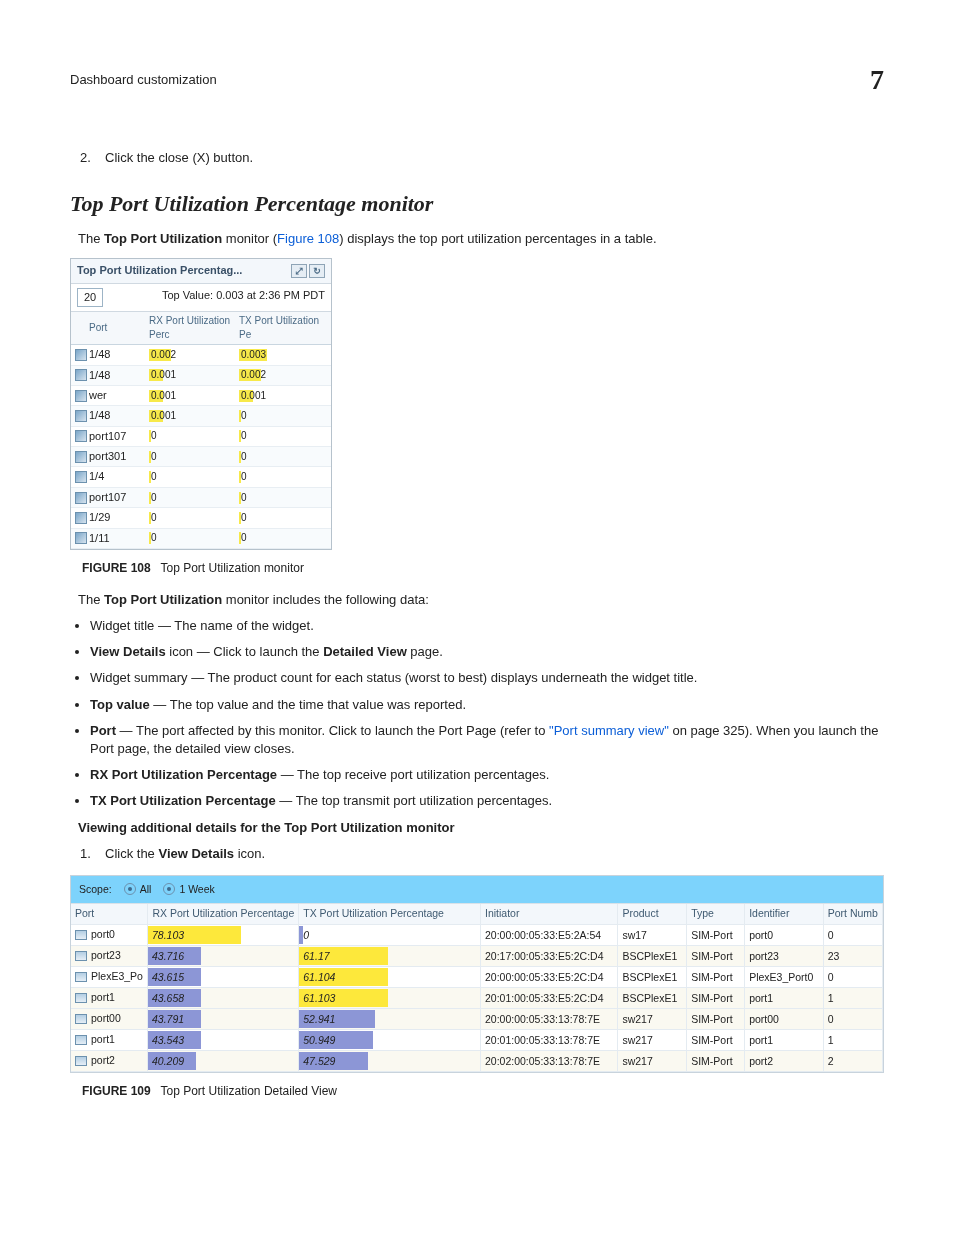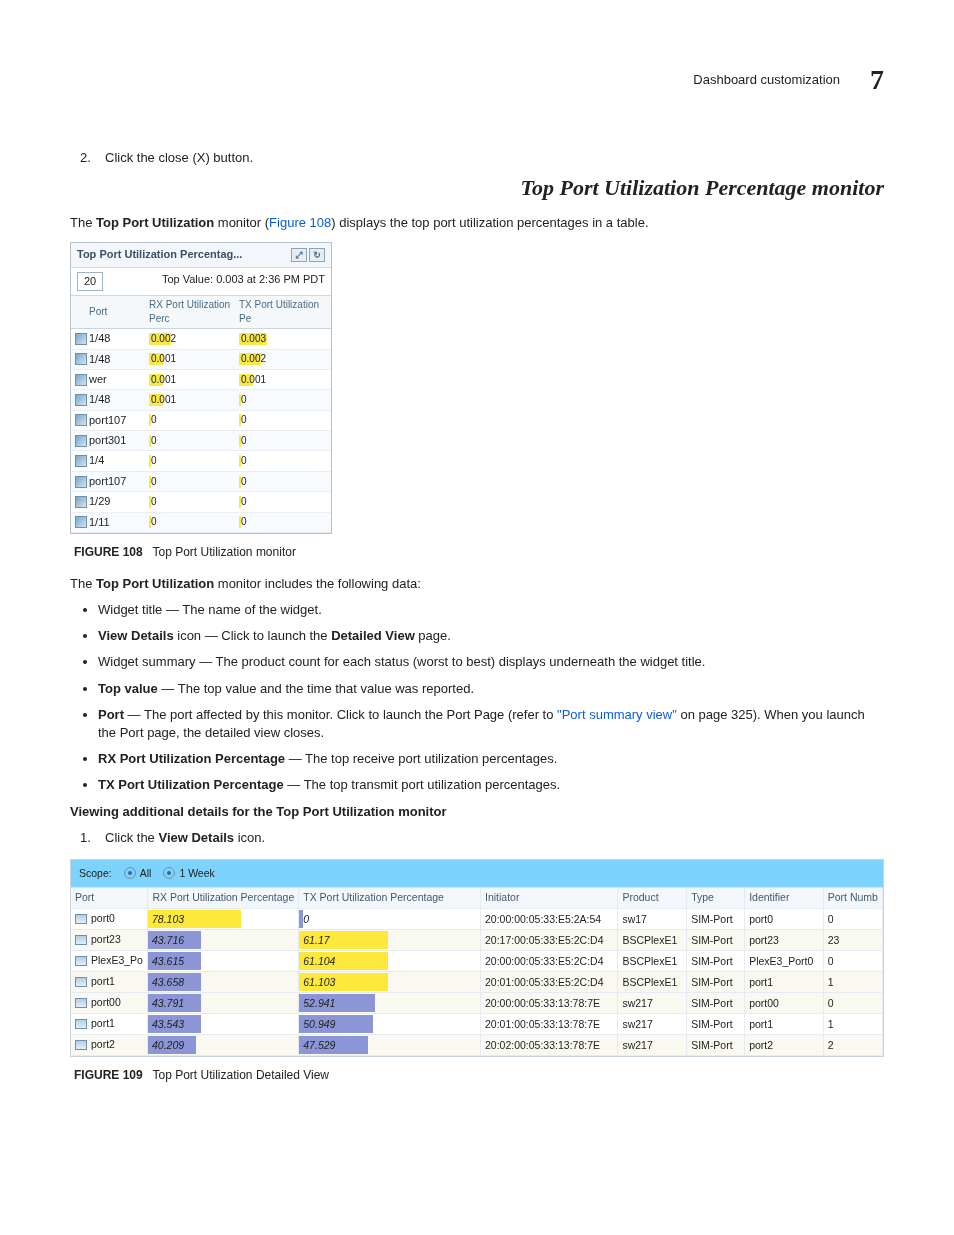--- a/index.html
+++ b/index.html
@@ -5,43 +5,42 @@
   body {
     font-family: Arial, Helvetica, sans-serif;
     font-size: 13px;
     color: #222;
     margin: 0;
     padding: 60px 70px 60px 70px;
     line-height: 1.4;
   }
   .header {
     display: flex;
-    justify-content: flex-end;
+    justify-content: space-between;
     align-items: center;
     gap: 30px;
     margin-bottom: 50px;
   }
   .header-title { font-size: 13px; }
   .header-num { font-size: 28px; font-family: Georgia, serif; font-weight: bold; }
   .step-row { display: flex; gap: 10px; margin: 4px 0 4px 10px; }
   .step-num { width: 15px; }
   .h2 {
     font-family: Georgia, 'Times New Roman', serif;
     font-style: italic;
     font-size: 22px;
     font-weight: 600;
-    margin: 6px 0 10px 0;
-    text-align: right;
-  }
-  .para { margin: 8px 0; }
+    margin: 22px 0 10px 0;
+  }
+  .para { margin: 8px 8px; }
   .bold { font-weight: bold; }
   .link { color: #0b5ed7; }
   .bullets { margin: 8px 0 8px 20px; padding: 0; }
-  .bullets li { margin: 8px 8px; list-style: disc; }
-  .fig-caption { font-size: 12px; margin: 10px 0 14px 4px; }
+  .bullets li { margin: 8px 0; list-style: disc; }
+  .fig-caption { font-size: 12px; margin: 10px 0 14px 12px; }
   .fig-caption .fb { font-weight: bold; }
 
   
   .widget {
     width: 260px;
     border: 1px solid #b6c2cc;
     background: #f3f7fb;
     font-size: 11px;
     margin-top: 10px;
   }

